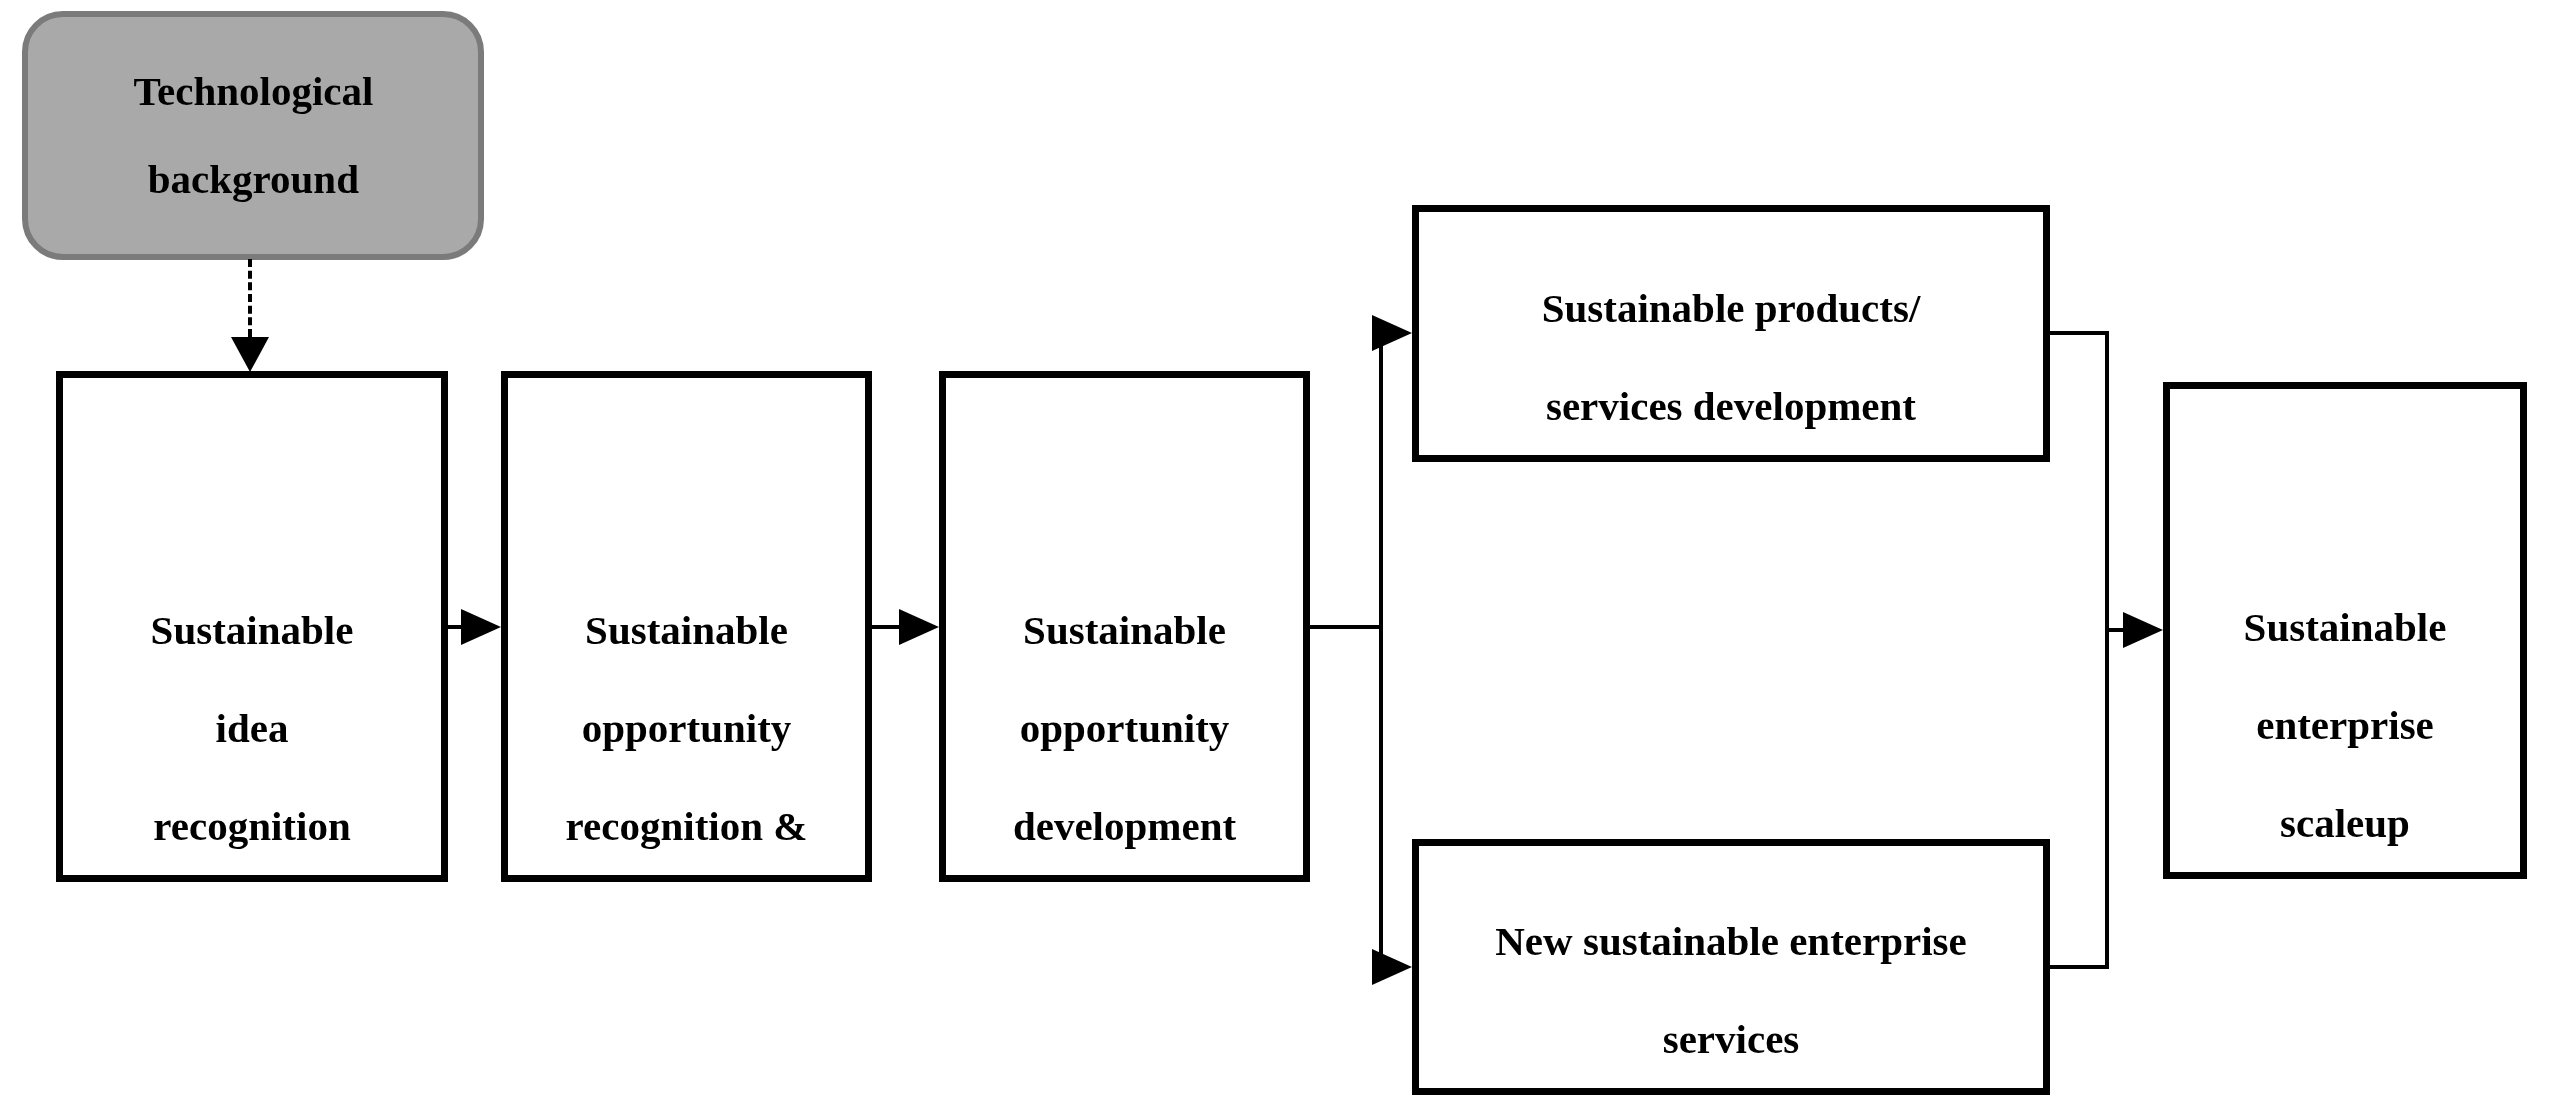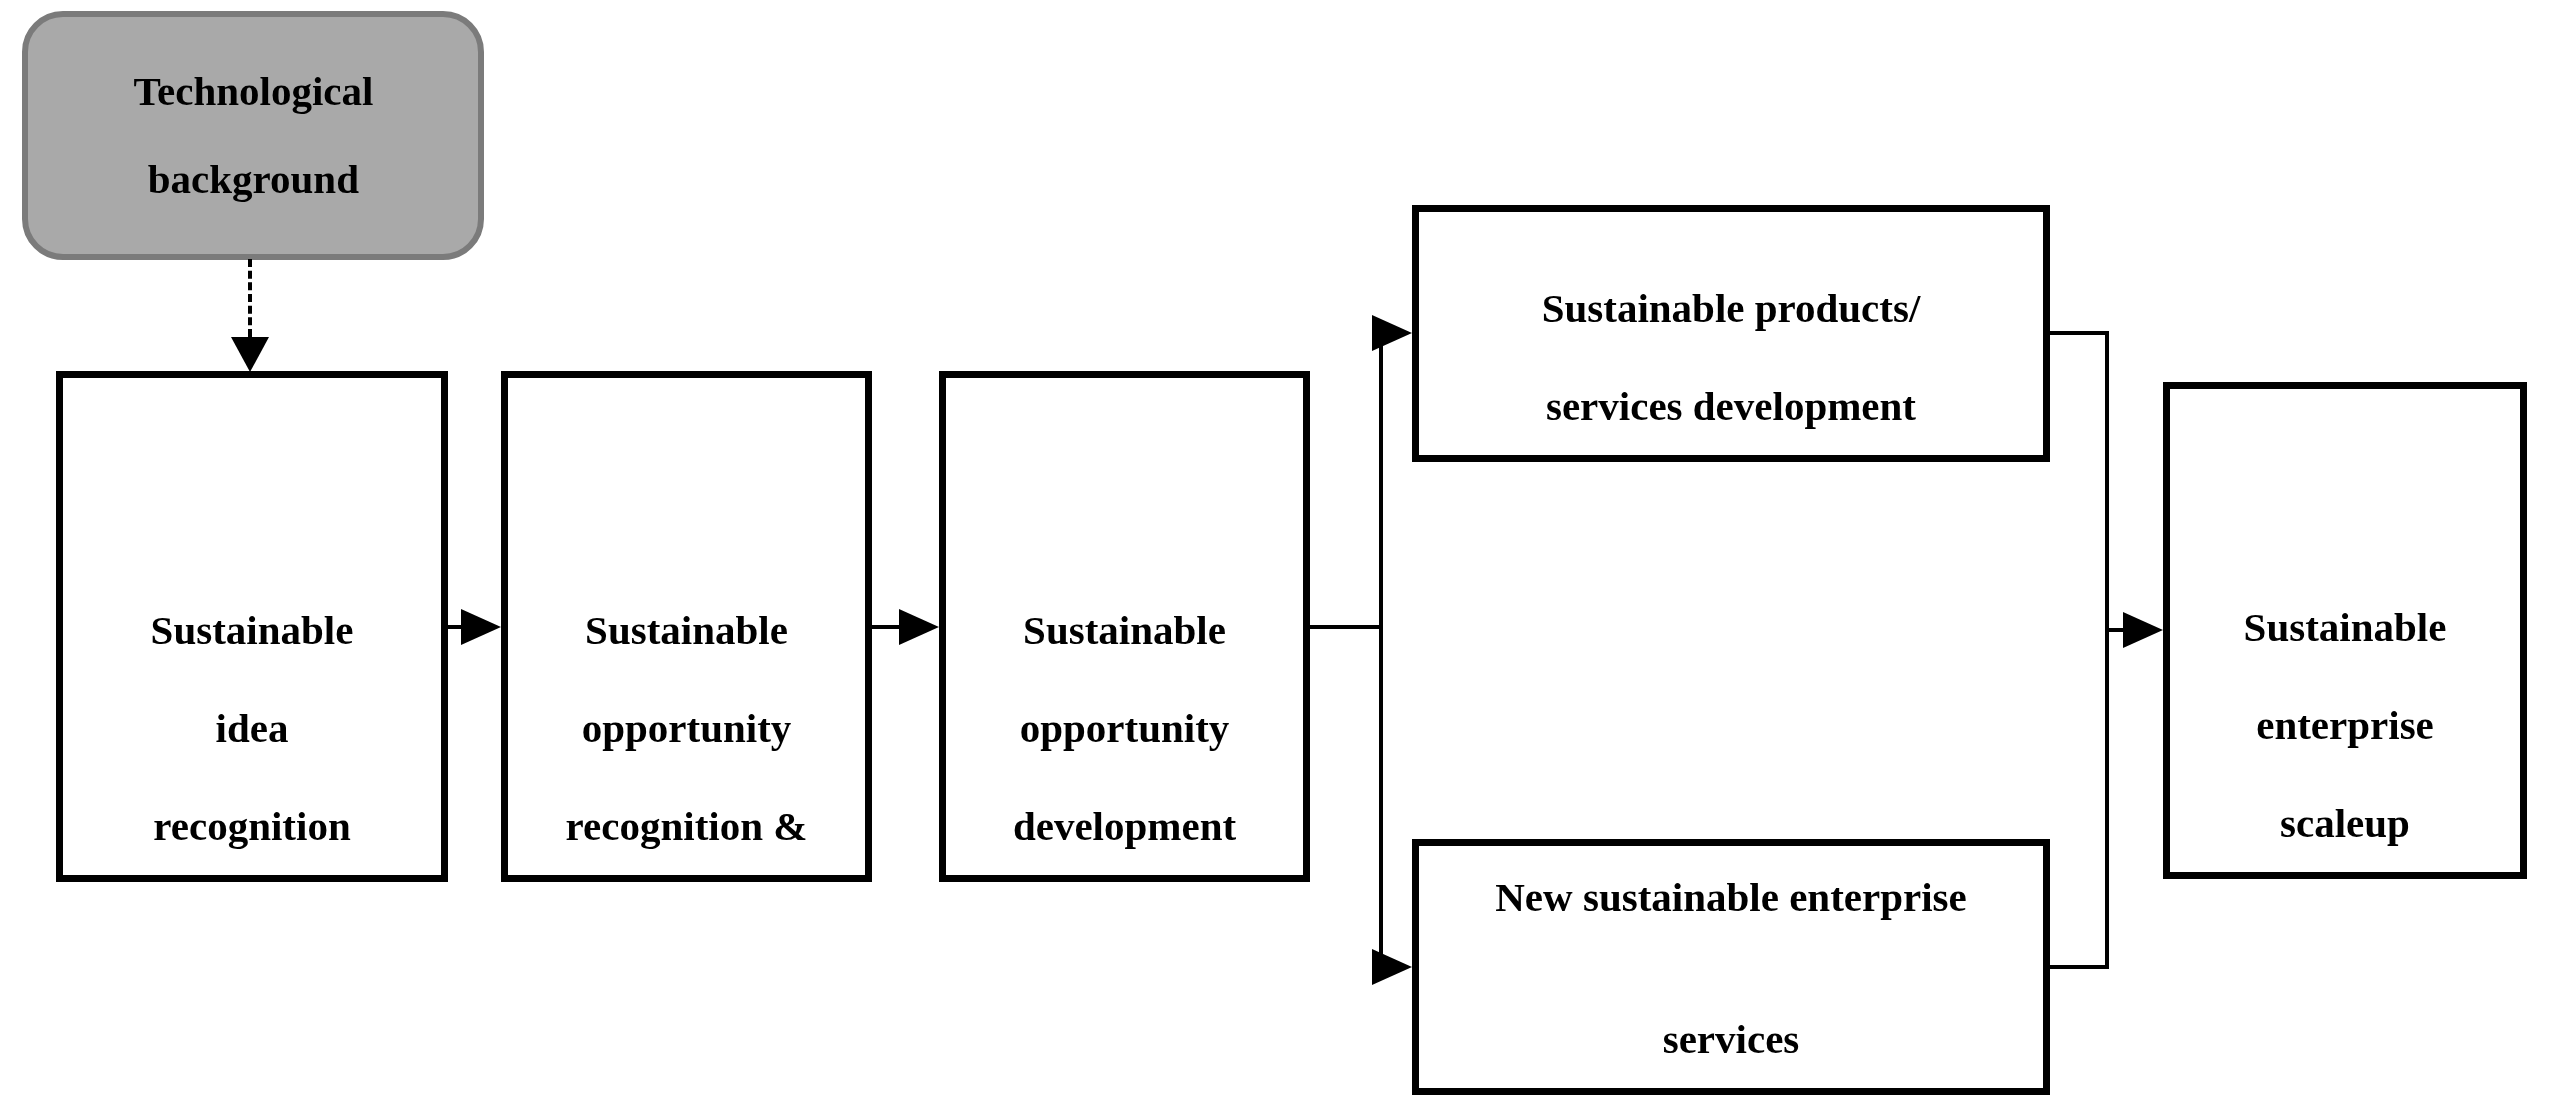--- a/index.html
+++ b/index.html
@@ -102,21 +102,21 @@
 
   #node-exploit   { left: 939px; top: 371px;  width: 371px; height: 511px; }
   #feeder-line    { left: 1310px; top: 625px;  width: 72px; }
   #split-line     { left: 1379px; top: 331px;  height: 638px; }
   #branch-top-line{ left: 1379px; top: 331px;  width: 14px; }
   #branch-top-head{ left: 1372px; top: 315px; }
   #branch-bot-line{ left: 1379px; top: 965px; width: 14px; }
   #branch-bot-head{ left: 1372px; top: 949px; }
 
   #node-products  { left: 1412px; top: 205px;  width: 638px; height: 257px; }
-  #node-financing { left: 1412px; top: 839px; width: 638px; height: 256px; gap: 44px; }
+  #node-financing { left: 1412px; top: 839px; width: 638px; height: 256px; }
 
   #merge-top-line { left: 2049px; top: 331px;  width: 60px; }
   #merge-bot-line { left: 2049px; top: 965px; width: 60px; }
   #merge-line     { left: 2105px; top: 331px;  height: 638px; }
   #final-line     { left: 2105px; top: 628px;  width: 21px; }
   #final-head     { left: 2123px; top: 612px; }
 
   #node-scaleup   { left: 2163px; top: 382px;  width: 364px; height: 497px; }
 </style>
 </head>

